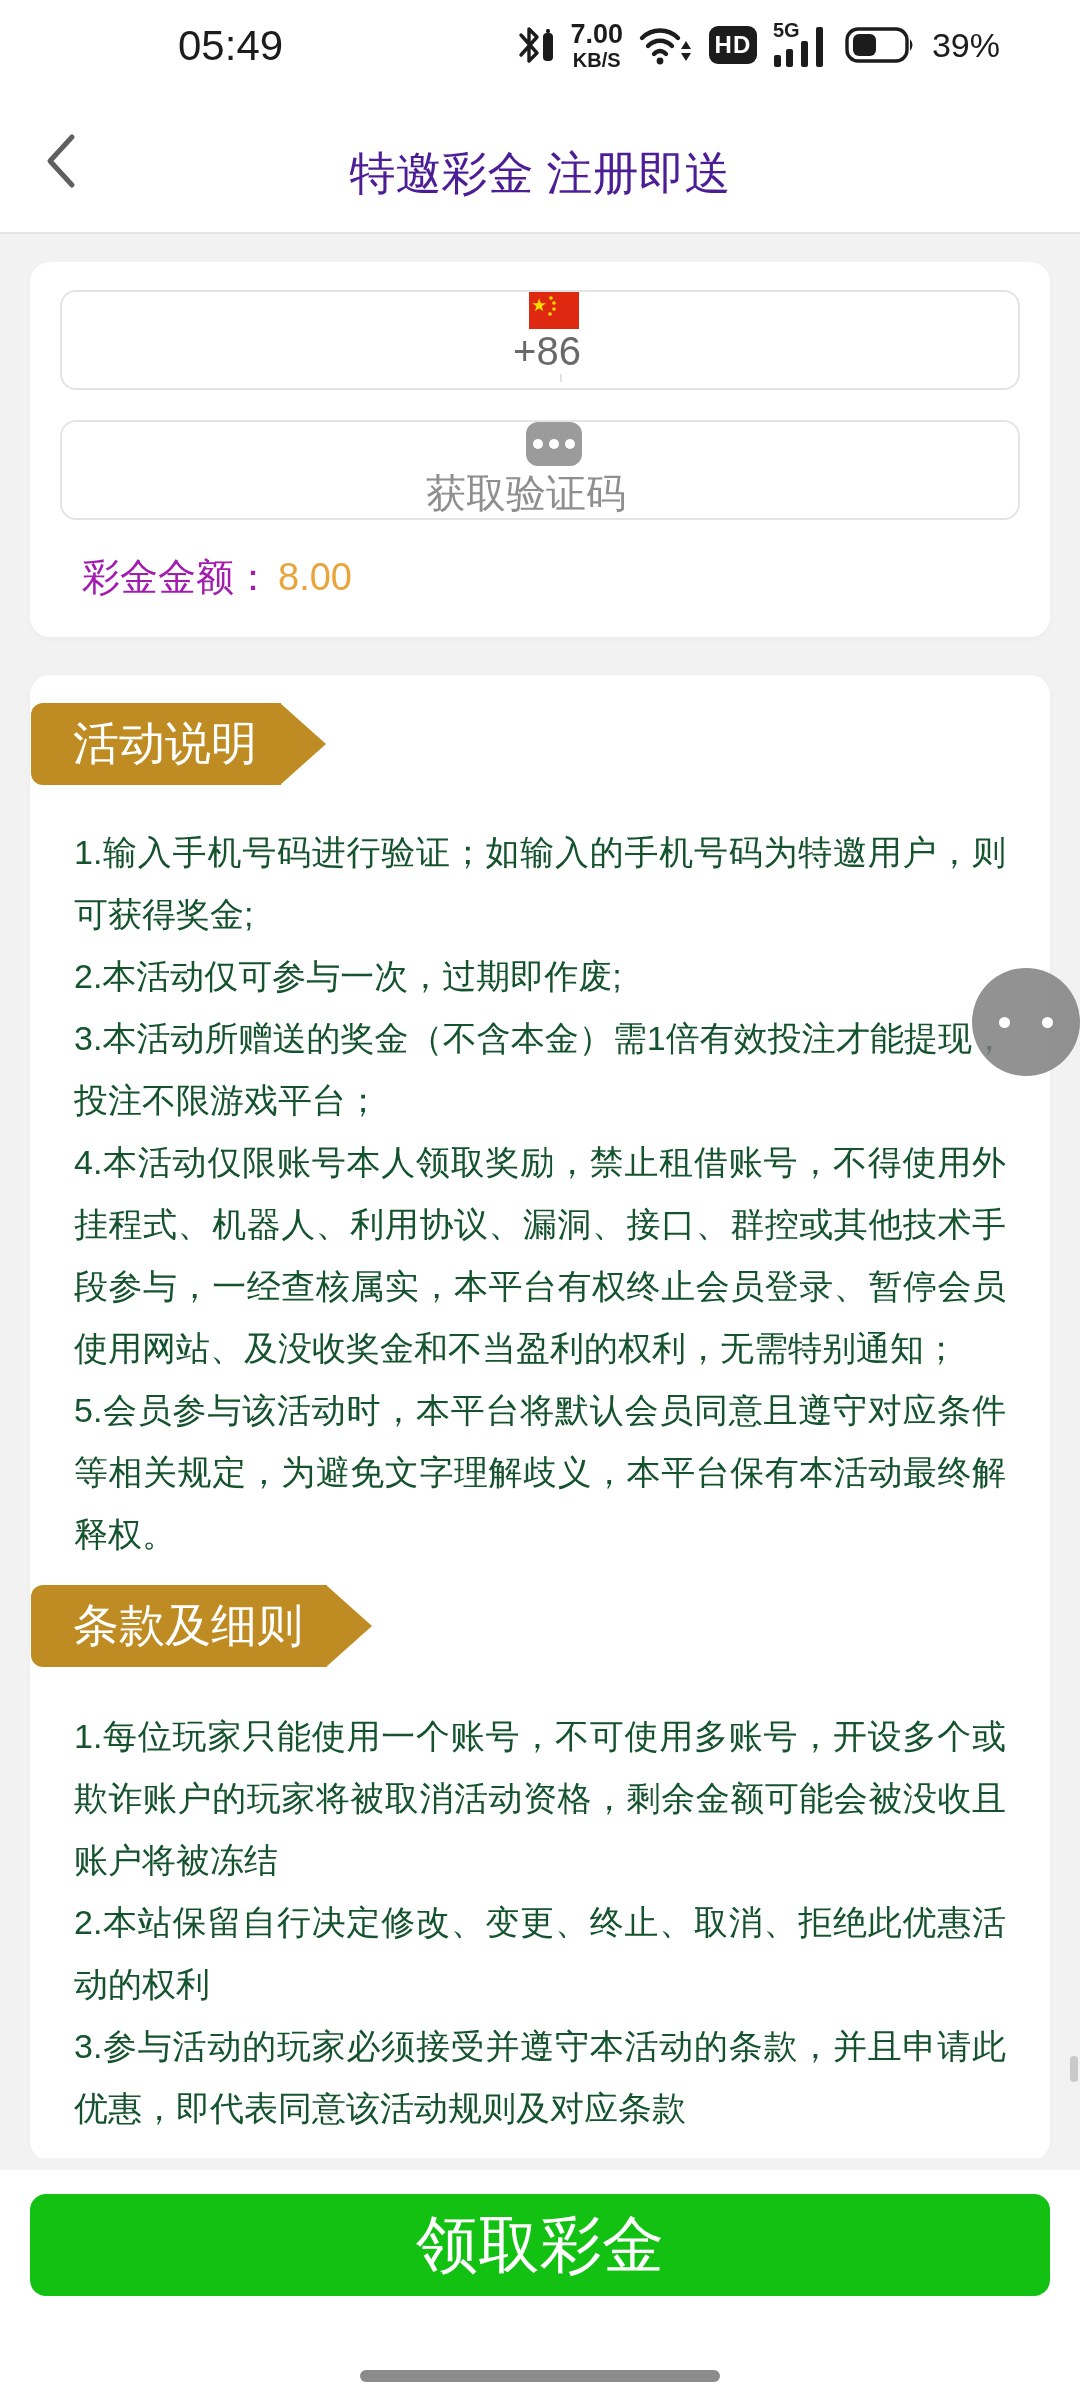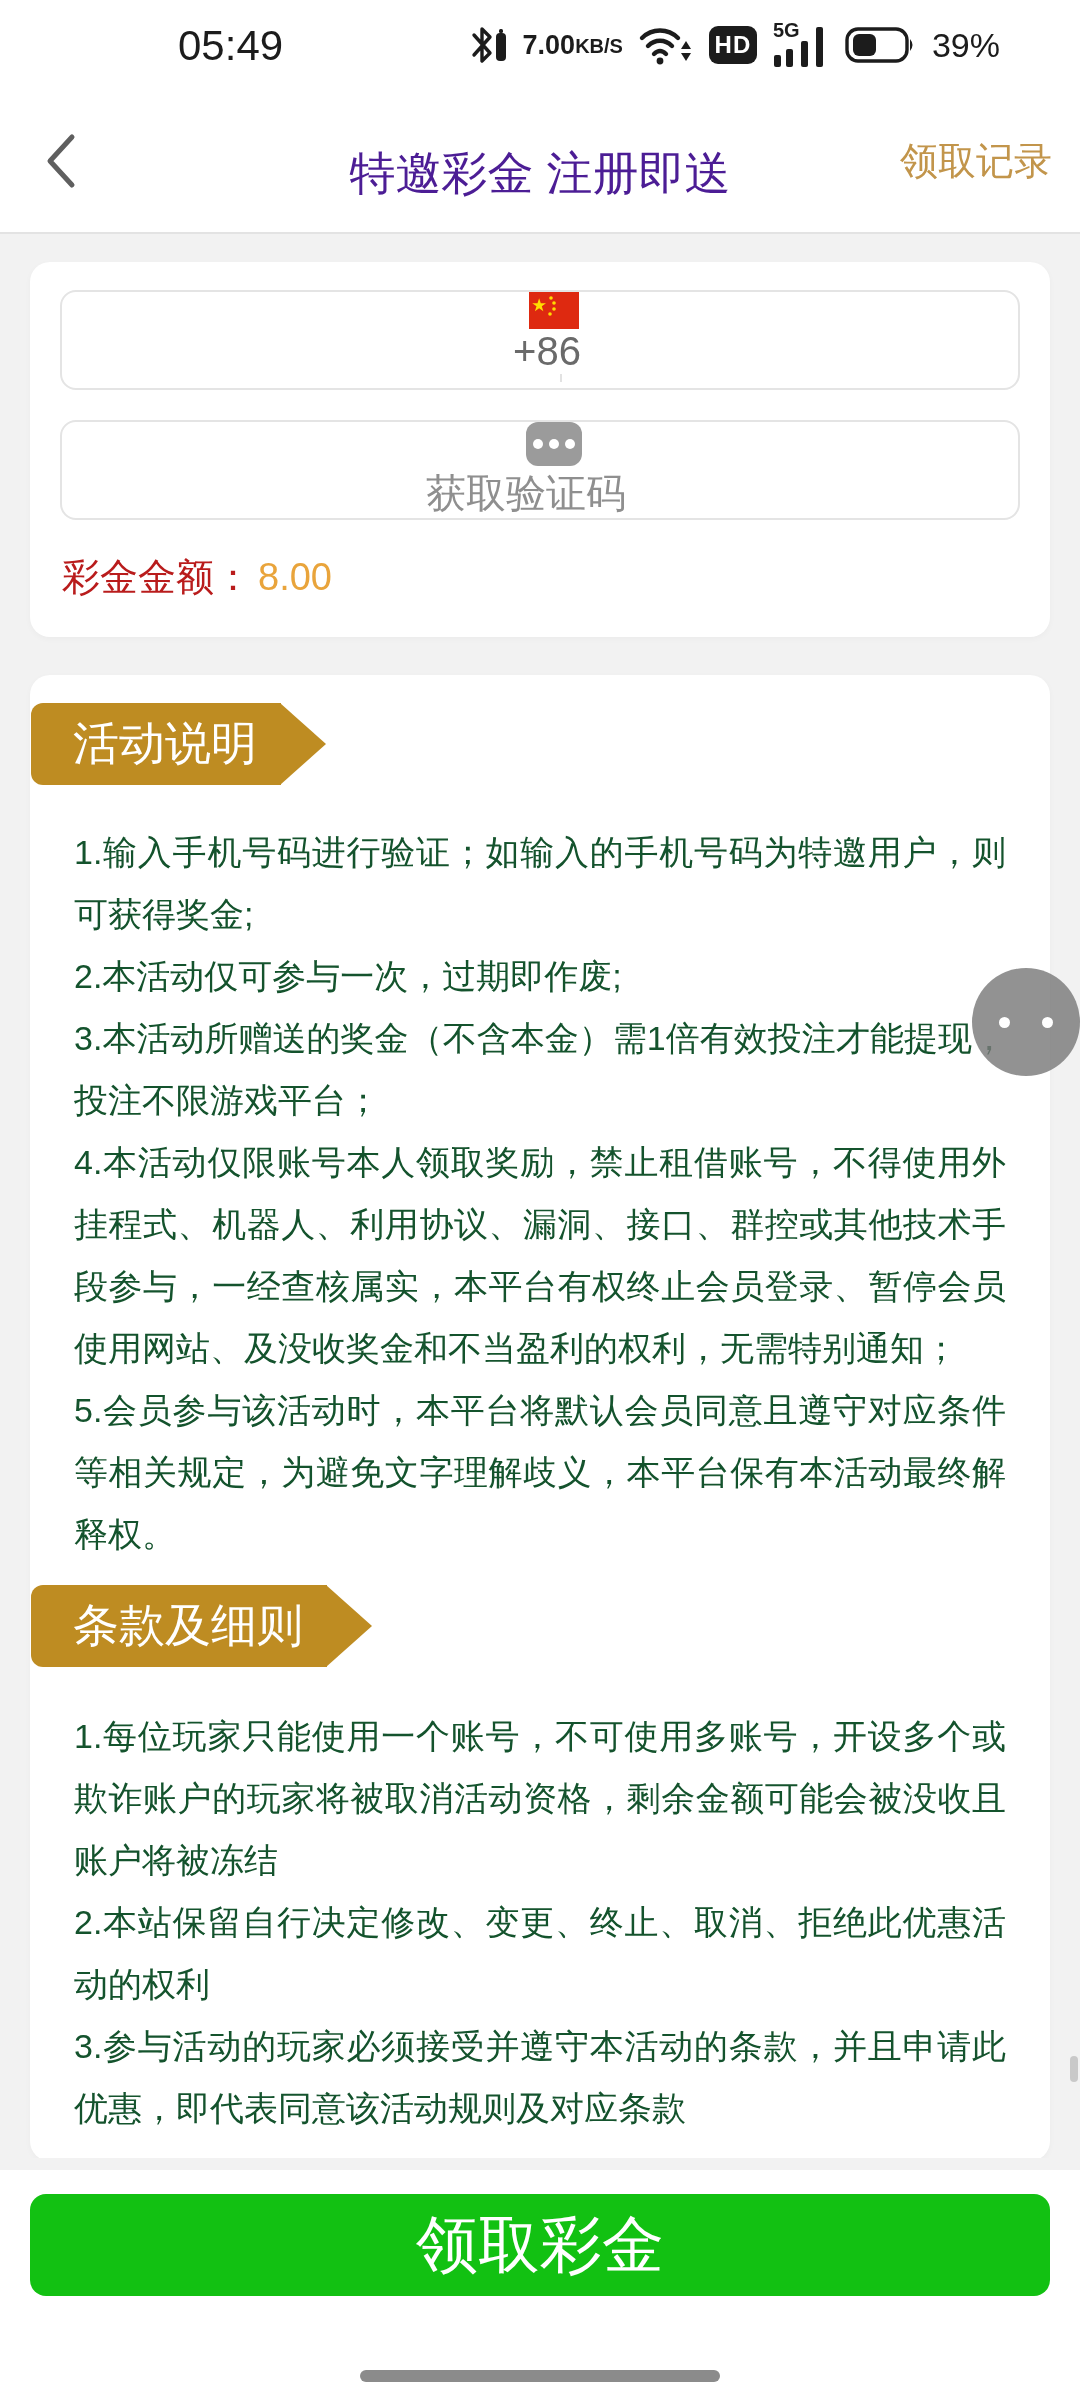--- a/index.html
+++ b/index.html
@@ -5,21 +5,21 @@
   html,body{margin:0;padding:0;background:#555;}
   .screen{
     position:relative;width:1080px;height:2400px;background:#f2f2f2;
     font-family:"Liberation Sans","DejaVu Sans",sans-serif;overflow:hidden;
     margin:0 auto;
   }
   
   .status-bar{position:relative;height:90px;background:#ffffff;}
   .sb-time{position:absolute;left:178px;top:0;line-height:92px;font-size:42px;font-weight:500;color:#1c1c1c;}
   .sb-right{position:absolute;right:80px;top:0;height:90px;display:flex;align-items:center;gap:15px;color:#1c1c1c;}
-  .sb-speed{display:flex;flex-direction:row;align-items:center;line-height:1;font-weight:700;color:#1c1c1c;justify-content:space-between;}
+  .sb-speed{display:flex;flex-direction:column;align-items:center;line-height:1;font-weight:700;color:#1c1c1c;justify-content:space-between;}
   .sb-speed .v{font-size:27px;}
   .sb-speed .u{font-size:20px;margin-top:2px;}
   .hd-badge{background:#1c1c1c;color:#ffffff;font-size:24px;font-weight:700;border-radius:9px;
     width:48px;height:38px;display:flex;align-items:center;justify-content:center;letter-spacing:1px;}
   .batt-pct{font-size:34px;font-weight:500;color:#1c1c1c;}
   
   .header{position:relative;height:142px;background:#ffffff;border-bottom:2px solid #e3e3e3;}
   .back-btn{position:absolute;left:26px;top:0;width:70px;height:142px;display:flex;align-items:center;justify-content:center;}
   .page-title{position:absolute;left:0;right:0;top:12px;text-align:center;line-height:142px;font-size:46px;font-weight:500;color:#4c1d95;}
   .claim-history{position:absolute;right:28px;top:0;line-height:142px;font-size:38px;color:#c2954b;}
@@ -29,21 +29,21 @@
   .input-row{position:relative;height:100px;border:2px solid #e4e4e4;border-radius:16px;display:flex;align-items:center;background:#fff;box-sizing:border-box;flex-direction:column;}
   .input-row.phone{margin-bottom:30px;}
   .flag{margin-left:28px;flex:0 0 auto;display:block;}
   .cc-text{font-size:40px;color:#6a6a6a;margin-left:14px;}
   .vdivider{width:2px;height:64px;background:#e2e2e2;margin-left:42px;}
   .placeholder{font-size:40px;color:#c4c4c4;margin-left:26px;flex:1 1 auto;white-space:nowrap;overflow:hidden;text-decoration:underline;}
   .code-icon{margin-left:28px;width:56px;height:44px;background:#9b9b9b;border-radius:12px;display:flex;align-items:center;justify-content:center;gap:6px;flex:0 0 auto;}
   .code-icon .dot{width:10px;height:10px;border-radius:50%;background:#ffffff;}
   .get-code{font-size:40px;color:#8f8f8f;margin-right:28px;flex:0 0 auto;}
   .bonus-row{margin-top:32px;margin-left:2px;font-size:38px;display:flex;align-items:baseline;}
-  .bonus-label{color:#b91c1c;}
+  .bonus-label{color:#a21caf;margin-left:20px;}
   .bonus-amount{color:#e9a43b;margin-left:6px;}
   
   .rules-card{margin:38px 30px 0;padding:28px 44px 22px;}
   .ribbon{position:relative;display:inline-flex;align-items:center;height:82px;margin-left:-43px;
     background:#be8c22;color:#ffffff;font-size:46px;font-weight:500;
     border-radius:12px 0 0 12px;padding:0 24px 0 42px;}
   .ribbon::after{content:"";position:absolute;right:-45px;top:0;width:0;height:0;
     border-top:41px solid transparent;border-bottom:41px solid transparent;border-left:46px solid #be8c22;}
   .ribbon.second{margin-top:20px;}
   .rules-list{margin-top:36px;}
@@ -102,21 +102,20 @@
     </div>
   </div>
 
   <div class="header">
     <div class="back-btn">
       <svg width="38" height="60" viewBox="0 0 38 60">
         <path d="M30 6 L8 30 L30 54" fill="none" stroke="#5f5f5f" stroke-width="5" stroke-linecap="round" stroke-linejoin="round"></path>
       </svg>
     </div>
     <div class="page-title">特邀彩金 注册即送</div>
-    <div class="claim-history">领取记录</div>
   </div>
 
   <div class="card form-card">
     <div class="input-row phone">
       <svg class="flag" width="50" height="37" viewBox="0 0 50 37">
         <rect width="50" height="37" fill="#de2910"></rect>
         <path d="M10 6 l2.1 6.4 6.7 0 -5.4 4 2 6.4 -5.4 -3.9 -5.4 3.9 2 -6.4 -5.4 -4 6.7 0 z" fill="#ffde00" transform="scale(0.78) translate(3,2)"></path>
         <circle cx="22" cy="6" r="1.8" fill="#ffde00"></circle>
         <circle cx="25" c="9" cy="11" r="1.8" fill="#ffde00"></circle>
         <circle cx="25" cy="17" r="1.8" fill="#ffde00"></circle>

